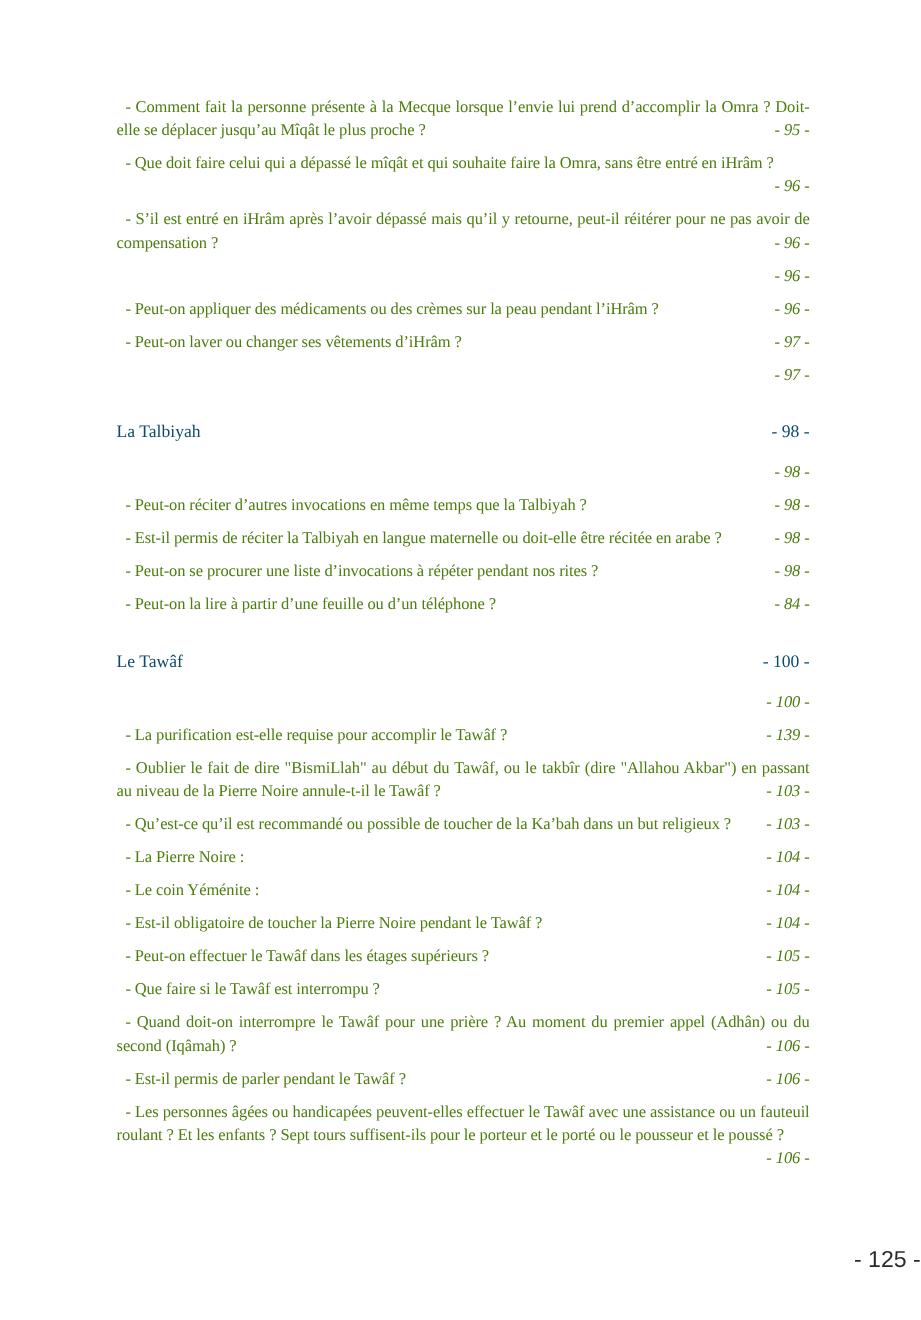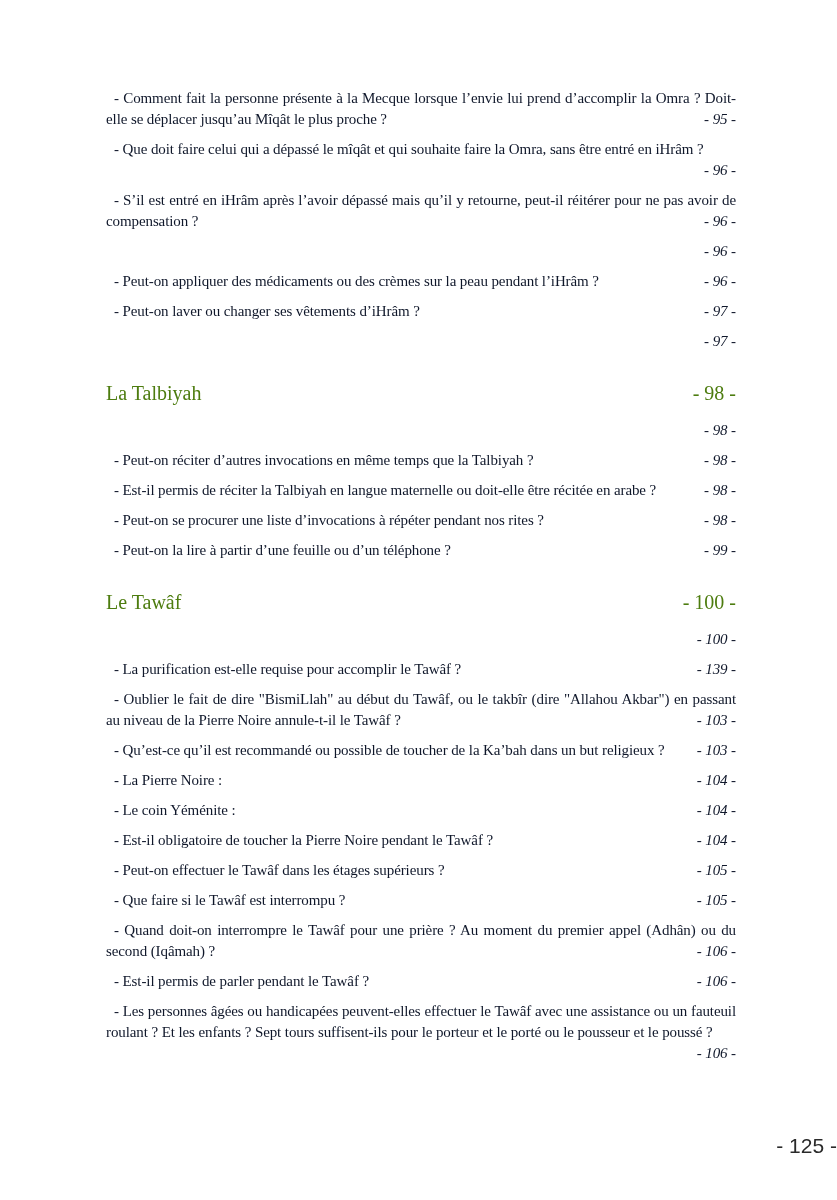--- a/index.html
+++ b/index.html
@@ -16,40 +16,40 @@
     color: #1a1a1a;
   }
   .toc {
     position: absolute;
     left: 106px;
     top: 88px;
     width: 630px;
   }
   .toc-heading {
     font-family: "Liberation Serif", "DejaVu Serif", serif;
-    font-size: 20px;
+    font-size: 16px;
     line-height: 26px;
     font-weight: normal;
-    color: #4d7c0f;
+    color: #0c4a6e;
     margin: 28px 0 14px 0;
   }
   .toc-heading::after {
     content: "";
     display: table;
     clear: both;
   }
   .toc-heading .head-page {
     float: right;
   }
   .toc-item {
     font-family: "Liberation Serif", "DejaVu Serif", serif;
     font-size: 15px;
     line-height: 21px;
     letter-spacing: -0.1px;
-    color: #0f172a;
+    color: #4d7c0f;
     text-align: justify;
     text-indent: 8px;
     margin: 0 0 9px 0;
   }
   .toc-item::after {
     content: "";
     display: table;
     clear: both;
   }
   .toc-item .entry-page {
@@ -86,21 +86,21 @@
       <p class="toc-item"><span>- Peut-on laver ou changer ses vêtements d’iHrâm ?</span><span class="entry-page">- 97 -</span></p>
       <p class="toc-item"><span class="entry-page">- 97 -</span></p>
     </section>
 
     <section>
       <h2 class="toc-heading"><span>La Talbiyah</span><span class="head-page">- 98 -</span></h2>
       <p class="toc-item"><span class="entry-page">- 98 -</span></p>
       <p class="toc-item"><span>- Peut-on réciter d’autres invocations en même temps que la Talbiyah ?</span><span class="entry-page">- 98 -</span></p>
       <p class="toc-item"><span>- Est-il permis de réciter la Talbiyah en langue maternelle ou doit-elle être récitée en arabe ?</span><span class="entry-page">- 98 -</span></p>
       <p class="toc-item"><span>- Peut-on se procurer une liste d’invocations à répéter pendant nos rites ?</span><span class="entry-page">- 98 -</span></p>
-      <p class="toc-item"><span>- Peut-on la lire à partir d’une feuille ou d’un téléphone ?</span><span class="entry-page">- 99 -</span></p>
+      <p class="toc-item"><span>- Peut-on la lire à partir d’une feuille ou d’un téléphone ?</span><span class="entry-page">- 84 -</span></p>
     </section>
 
     <section>
       <h2 class="toc-heading"><span>Le Tawâf</span><span class="head-page">- 100 -</span></h2>
       <p class="toc-item"><span class="entry-page">- 100 -</span></p>
       <p class="toc-item"><span>- La purification est-elle requise pour accomplir le Tawâf ?</span><span class="entry-page">- 139 -</span></p>
       <p class="toc-item"><span>- Oublier le fait de dire "BismiLlah" au début du Tawâf, ou le takbîr (dire "Allahou Akbar") en passant au niveau de la Pierre Noire annule-t-il le Tawâf ?</span><span class="entry-page">- 103 -</span></p>
       <p class="toc-item"><span>- Qu’est-ce qu’il est recommandé ou possible de toucher de la Ka’bah dans un but religieux ?</span><span class="entry-page">- 103 -</span></p>
       <p class="toc-item"><span>- La Pierre Noire :</span><span class="entry-page">- 104 -</span></p>
       <p class="toc-item"><span>- Le coin Yéménite :</span><span class="entry-page">- 104 -</span></p>

